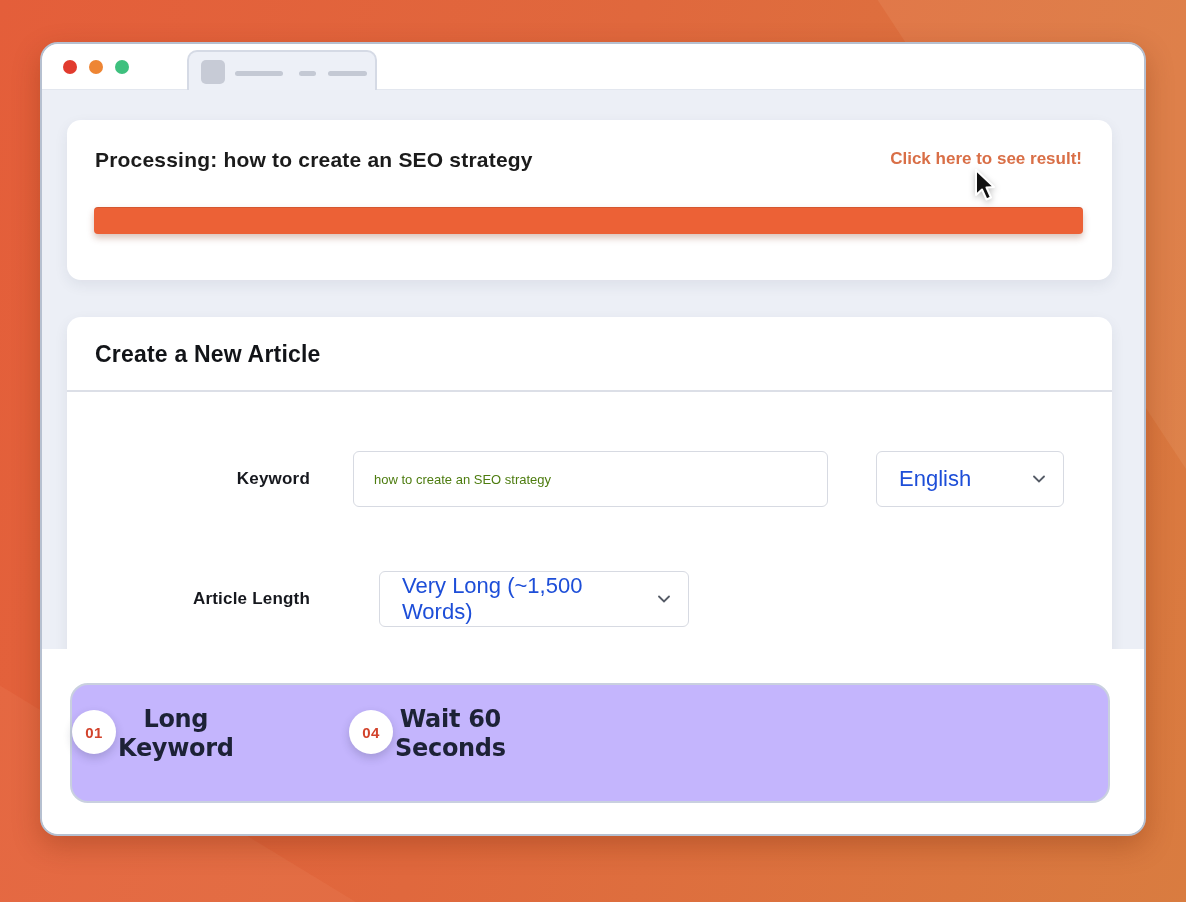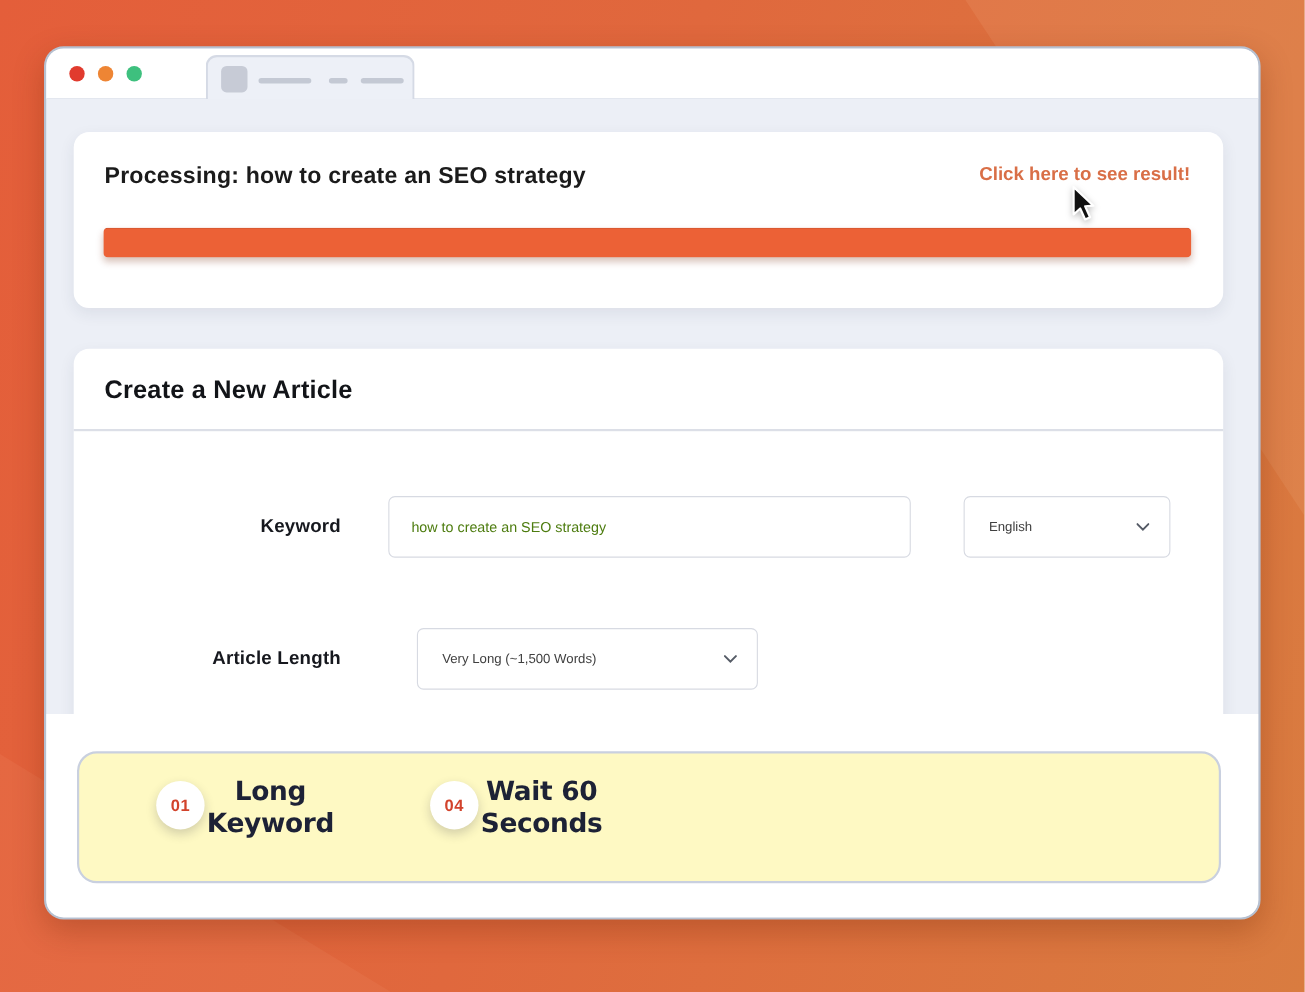--- a/index.html
+++ b/index.html
@@ -92,32 +92,32 @@
     font-size:13px; color:#4d7c0f; outline:none;
   }
   .select-box {
     position:absolute; top:0; height:56px; background:#fff;
     border:1.5px solid #D7DAE2; border-radius:6px;
     display:flex; align-items:center; justify-content:space-between;
     padding:0 18px 0 22px; cursor:pointer;
   }
   .select-lang   { left:809px; width:188px; }
   .select-length { left:292px; top:0; width:310px;margin-left:20px; }
-  .select-value { font-size:12px; color:#404040; font-weight:500; }
+  .select-value { font-size:22px; color:#1d4ed8; font-weight:500; }
   .chev { width:12px; height:8px; flex:none; margin-left:12px; }
 
   
   .bottom-section {
     position:absolute; left:0; right:0; top:605px; bottom:0;
     background:#FFFFFF; border-radius:0 0 15px 15px;
   }
   .steps-card {
     position:absolute; left:28px; top:34px; width:1040px; height:120px;
-    background:#fef9c3; border:2px solid #C9D0DF; border-radius:18px;
-    display:flex; padding-left:70px;
+    background:#c4b5fd; border:2px solid #C9D0DF; border-radius:18px;
+    display:flex; gap:28px;
   }
   .step { width:249px; display:flex; align-items:flex-start; }
   .step-circle {
     flex:none; width:44px; height:44px; margin-top:25px;
     background:#fff; border-radius:50%;
     box-shadow:0 4px 10px rgba(30,35,60,0.20);
     display:flex; align-items:center; justify-content:center;
     font-size:15px; font-weight:700; color:#D2432C; letter-spacing:0.5px;
   }
   .step-text {

